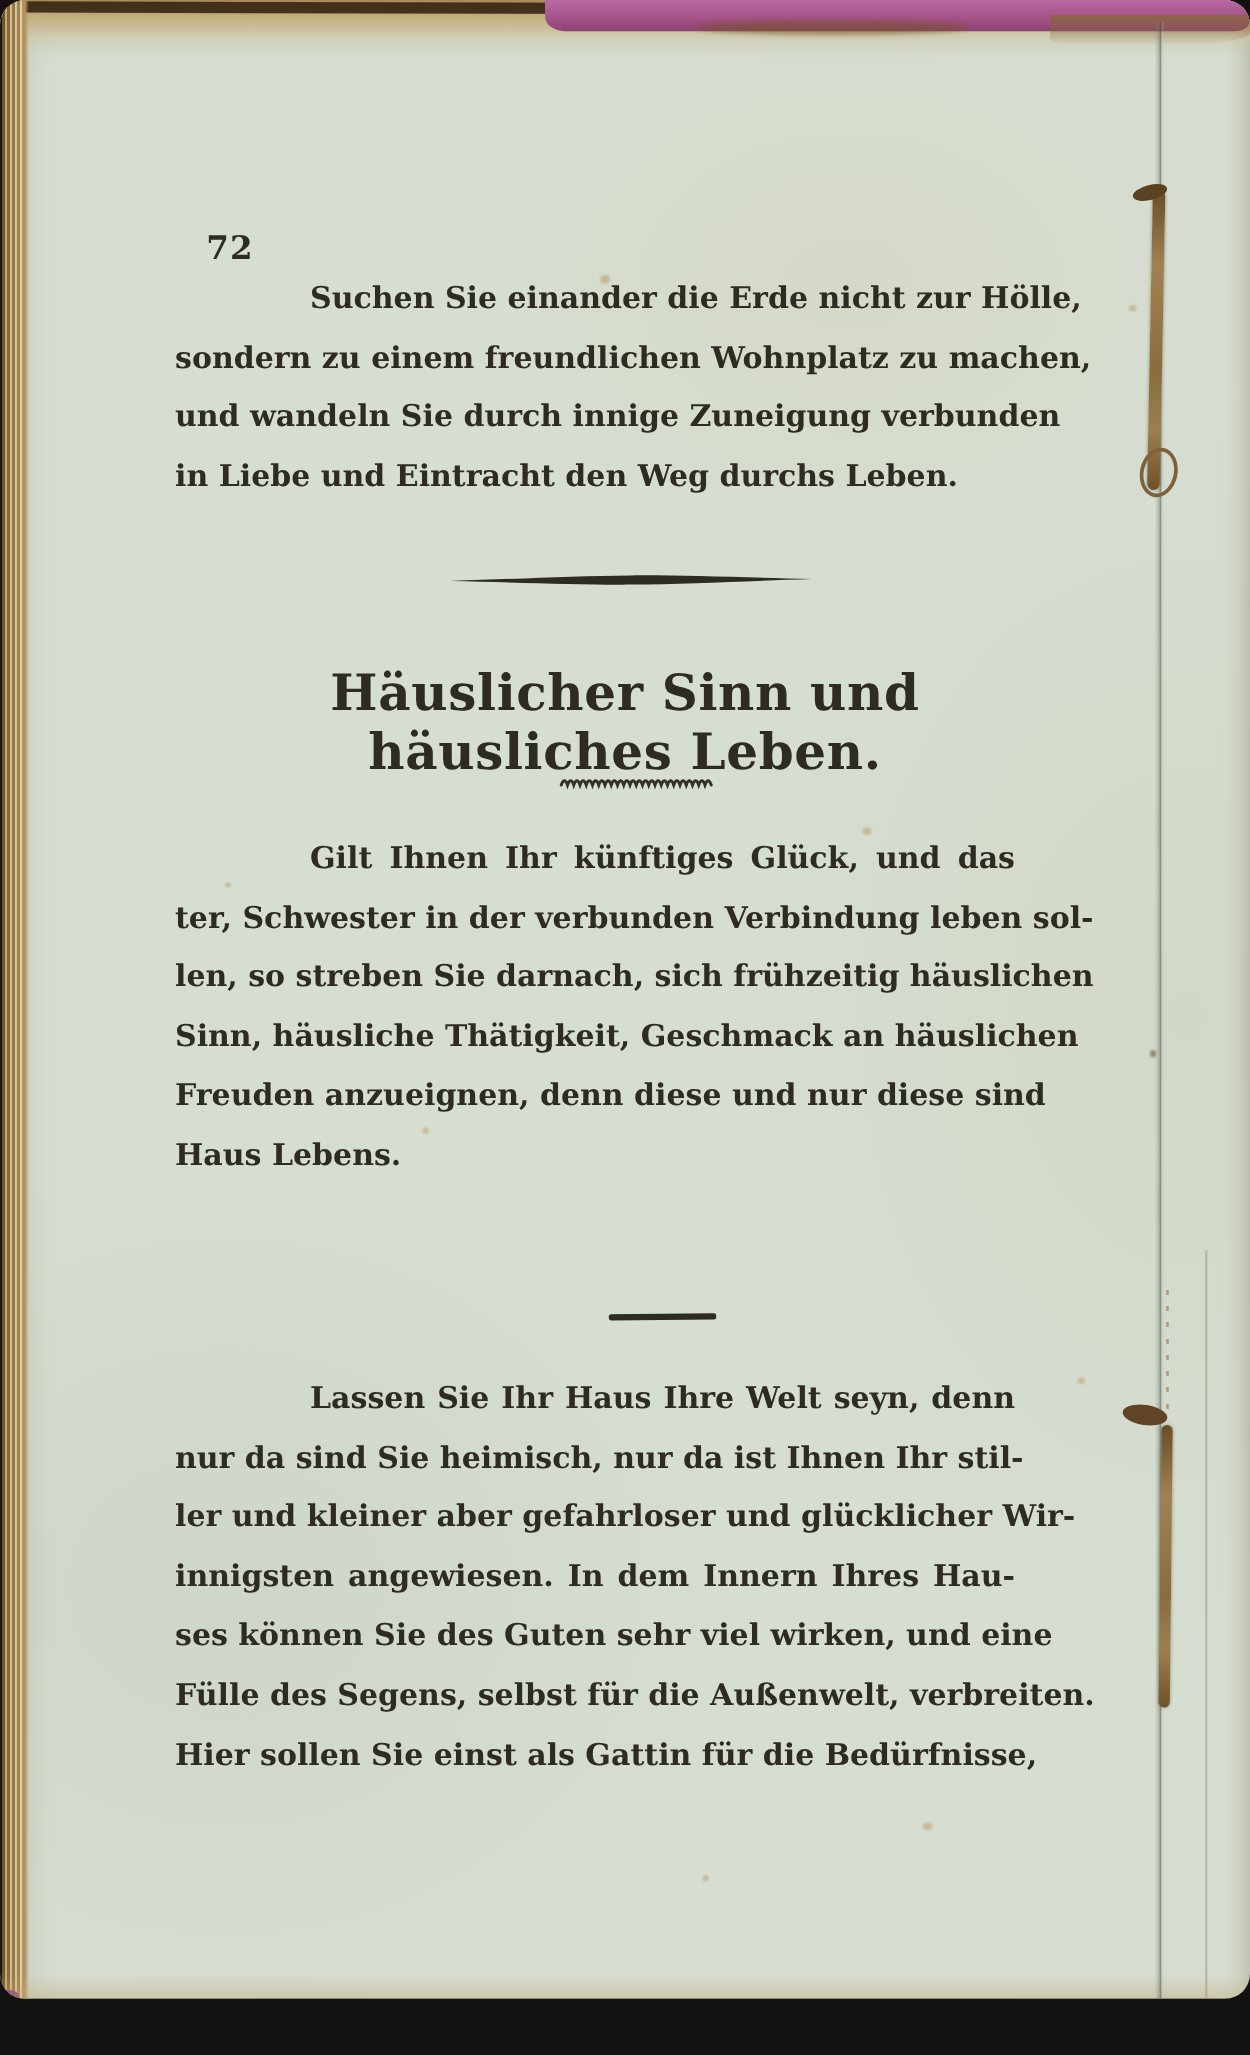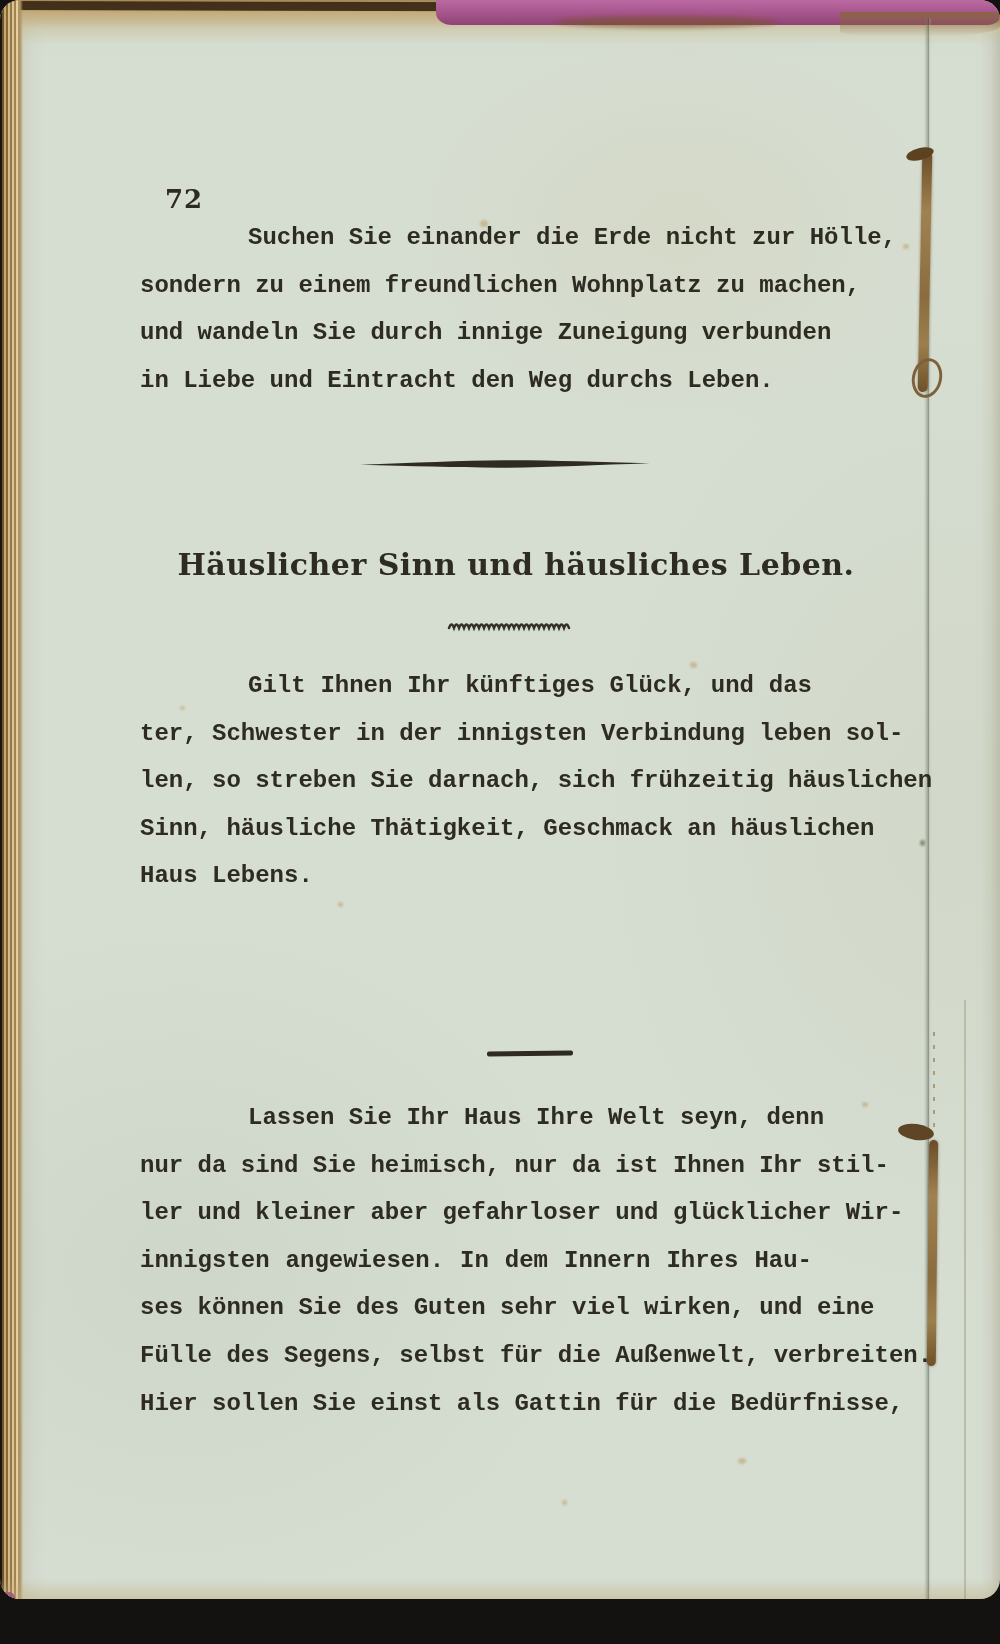--- a/index.html
+++ b/index.html
@@ -59,26 +59,26 @@
       border-radius:50%;transform:rotate(8deg);}
   .crease-dots{position:absolute;left:933px;top:1032px;width:2px;height:98px;
       background:repeating-linear-gradient(180deg,rgba(150,110,60,.6) 0 4px,rgba(150,110,60,0) 4px 13px);}
   .under-edge{position:absolute;left:964px;top:1000px;width:2px;height:610px;background:rgba(150,140,108,.4);}
   
   .spot{position:absolute;border-radius:50%;background:rgba(176,128,58,.38);filter:blur(1px);}
   
   .ink{color:#2e2b23;}
   .pagenum{position:absolute;left:165px;top:184px;font-size:26px;font-weight:bold;letter-spacing:1px;}
   .para{position:absolute;left:140px;width:672px;font-size:24px;font-weight:bold;}
-  .para .line{height:47.6px;line-height:47.6px;white-space:nowrap;text-align:justify;text-align-last:justify;font-family:Liberation Mono, monospace;}
+  .para .line{height:47.6px;line-height:47.6px;white-space:nowrap;text-align:justify;text-align-last:justify;}
   .para .line.first{text-indent:108px;}
   .para .line.unjust{text-align-last:left;}
   .p1{top:214px;} .p2{top:662px;} .p3{top:1094px;}
-  .heading{position:absolute;left:160px;top:531px;width:680px;margin:16px;text-align:center;
-      font-size:30px;font-weight:bold;letter-spacing:.5px;}
+  .heading{position:absolute;left:160px;top:531px;width:680px;margin:0;text-align:center;
+      font-size:40px;font-weight:bold;letter-spacing:.5px;}
   .rule-swelled{position:absolute;left:360px;top:459px;transform:rotate(-.3deg);}
   .ornament{position:absolute;left:447px;top:620px;}
   .rule-short{position:absolute;left:487px;top:1051px;width:86px;height:5px;background:#2e2b23;
       border-radius:2px;transform:rotate(-.6deg);}
 </style>
 </head>
 <body>
 
 <div class="stage">
   <div class="book">
@@ -122,23 +122,24 @@
     </svg>
 
     <h1 class="heading ink">Häuslicher Sinn und häusliches Leben.</h1>
 
     <svg class="ornament" width="124" height="12" viewBox="0 0 124 12">
       <path d="M2 8 q2.5 -7 5 0 q2.5 -7 5 0 q2.5 -7 5 0 q2.5 -7 5 0 q2.5 -7 5 0 q2.5 -7 5 0 q2.5 -7 5 0 q2.5 -7 5 0 q2.5 -7 5 0 q2.5 -7 5 0 q2.5 -7 5 0 q2.5 -7 5 0 q2.5 -7 5 0 q2.5 -7 5 0 q2.5 -7 5 0 q2.5 -7 5 0 q2.5 -7 5 0 q2.5 -7 5 0 q2.5 -7 5 0 q2.5 -7 5 0 q2.5 -7 5 0 q2.5 -7 5 0 q2.5 -7 5 0 q2.5 -7 5 0" fill="none" stroke="#34312a" stroke-width="2.4" stroke-linecap="round"></path>
     </svg>
 
     <div class="para p2 ink">
         <div class="line first">Gilt Ihnen Ihr künftiges Glück, und das</div>
-        <div class="line">ter, Schwester in der innigsten Verbindung leben sol-</div>
+        <div class="line">ter, Schwester in der verbunden Verbindung leben sol-</div>
         <div class="line">len, so streben Sie darnach, sich frühzeitig häuslichen</div>
         <div class="line">Sinn, häusliche Thätigkeit, Geschmack an häuslichen</div>
+        <div class="line">Freuden anzueignen, denn diese und nur diese sind</div>
         <div class="line unjust">Haus Lebens.</div>
       </div>
 
     <div class="rule-short"></div>
 
     <div class="para p3 ink">
         <div class="line first">Lassen Sie Ihr Haus Ihre Welt seyn, denn</div>
         <div class="line">nur da sind Sie heimisch, nur da ist Ihnen Ihr stil-</div>
         <div class="line">ler und kleiner aber gefahrloser und glücklicher Wir-</div>
         <div class="line">innigsten angewiesen. In dem Innern Ihres Hau-</div>

